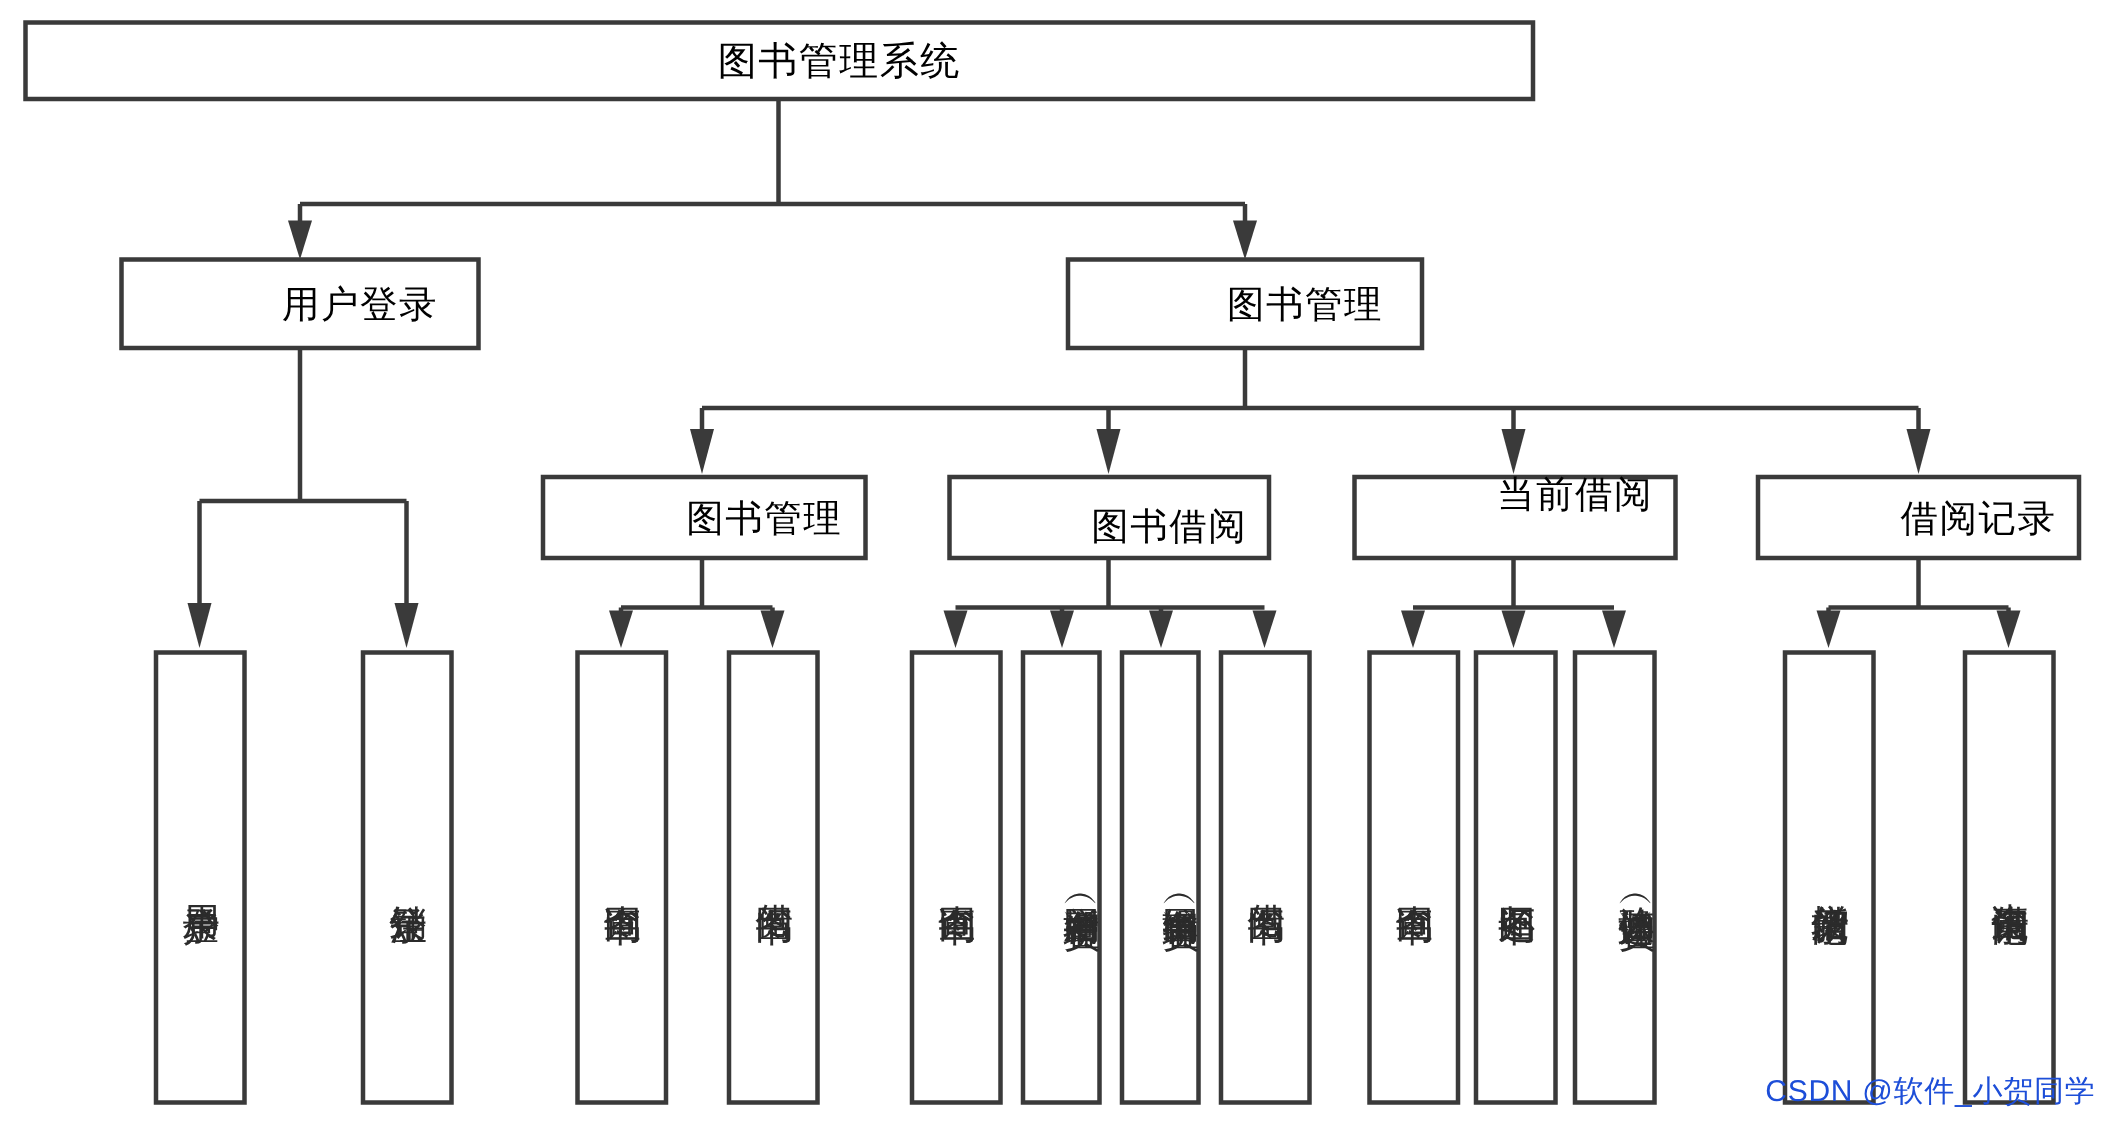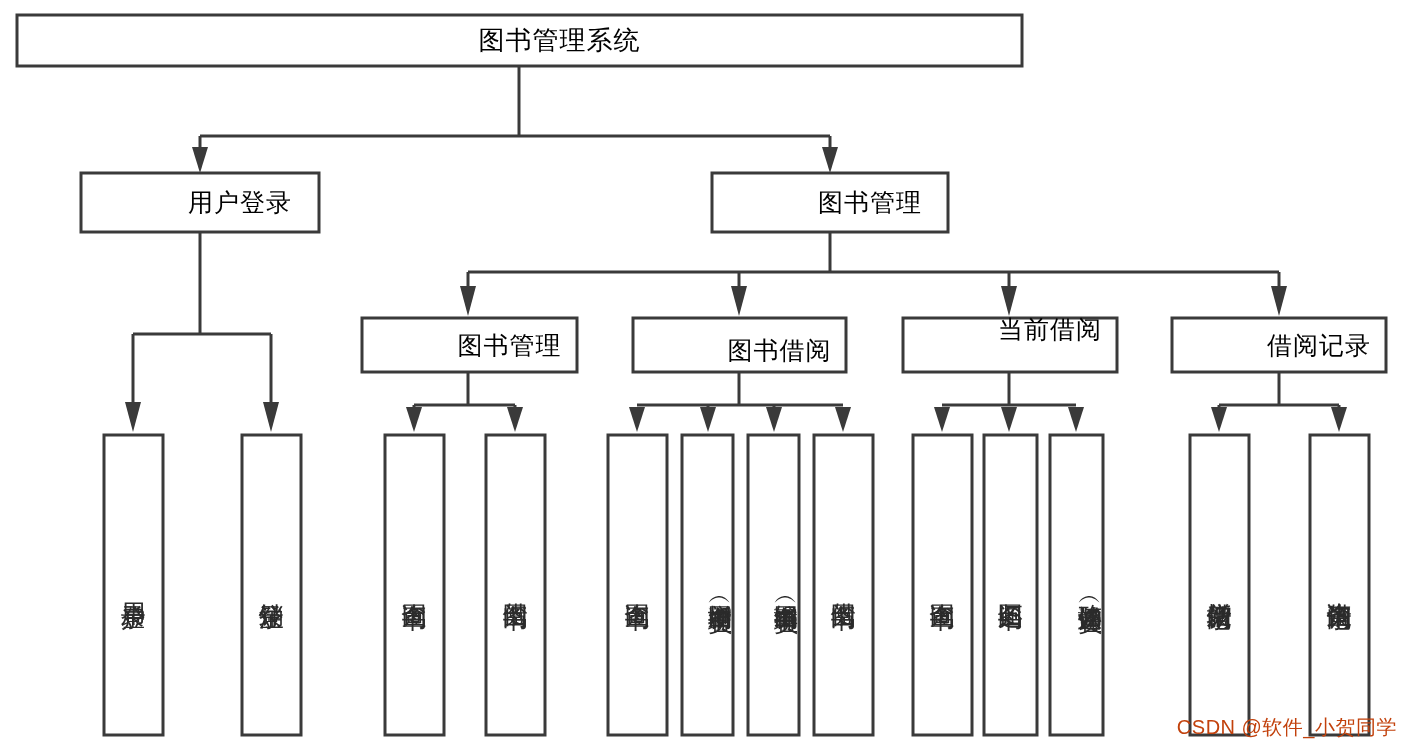--- a/index.html
+++ b/index.html
@@ -69,21 +69,21 @@
     white-space: nowrap;
     pointer-events: none;
     padding-left: 40px;
   }
   #watermark {
     position: absolute;
     right: 8px;
     bottom: 6px;
     font-family: "Liberation Sans", "DejaVu Sans", sans-serif;
     font-size: 20px;
-    color: #c2410c;
+    color: #1d4ed8;
     letter-spacing: 0.5px;
     white-space: nowrap;
   }
 </style>
 </head>
 <body>
 
 <div id="diagram-root">
 
   <svg id="flow-svg" viewBox="0 0 1405 747">

